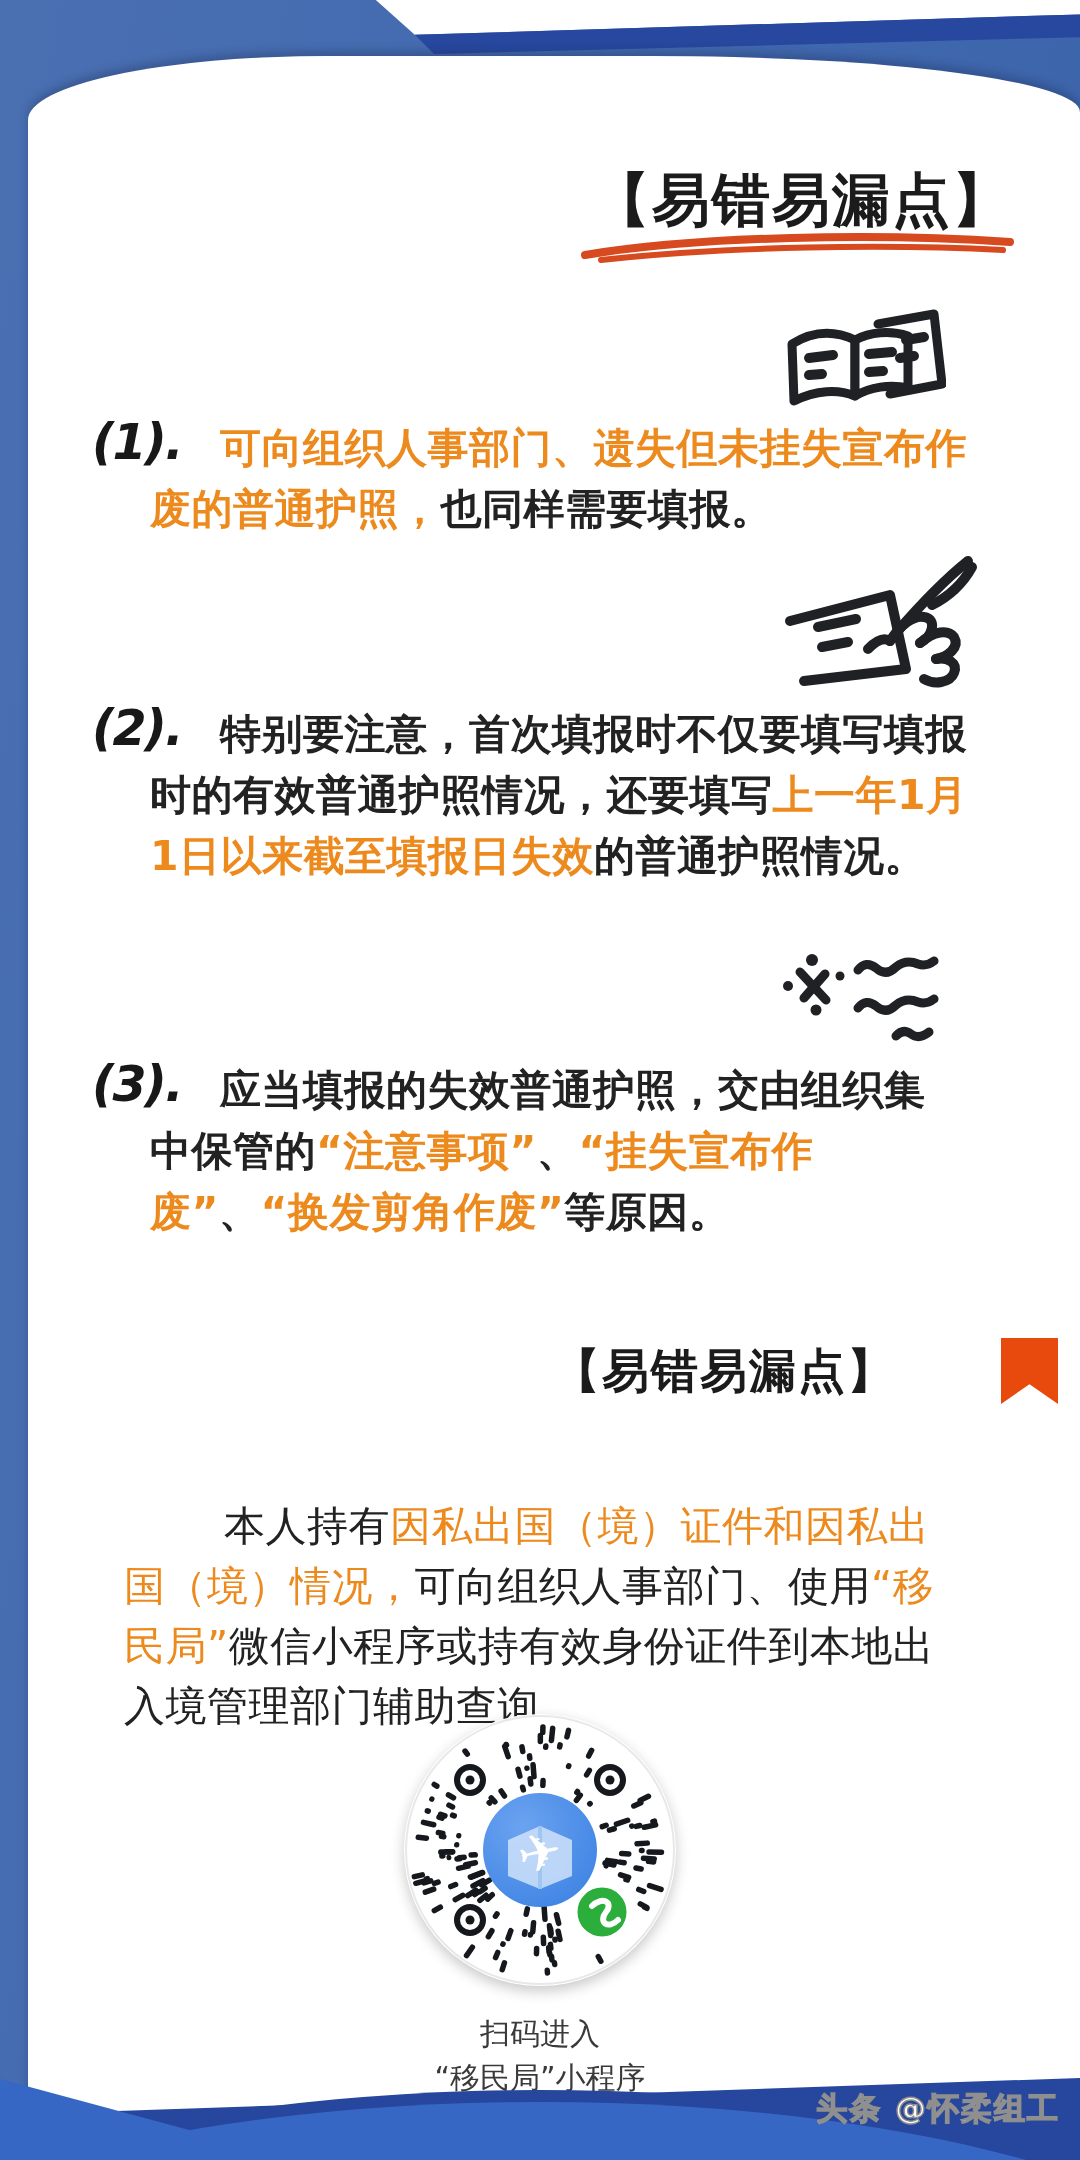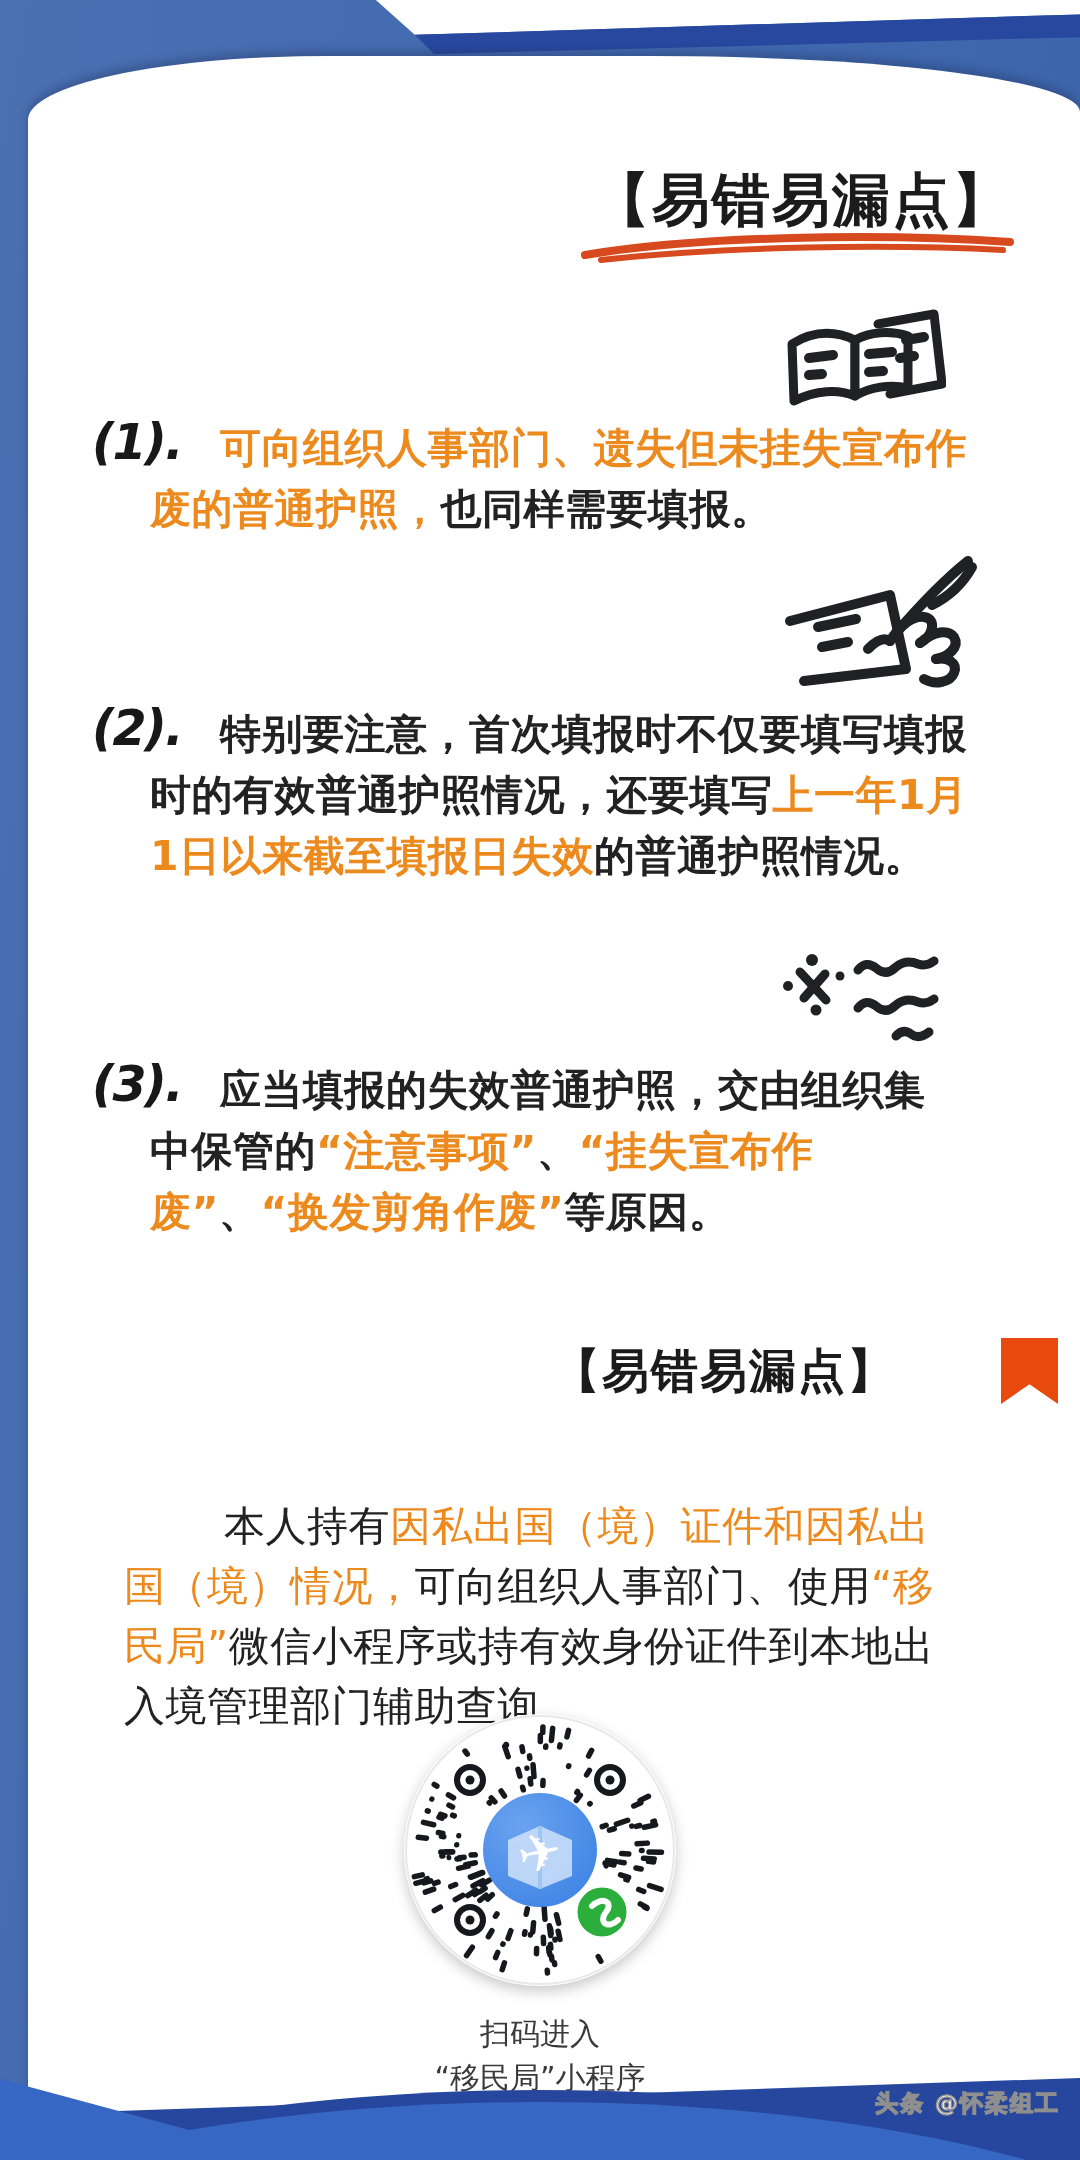--- a/index.html
+++ b/index.html
@@ -51,21 +51,21 @@
     background:#E8490D;clip-path:polygon(0 0,100% 0,100% 100%,50% 70%,0 100%);}
   .note-text{position:absolute;left:112px;top:1484px;width:812px;z-index:2;margin:12px;
     text-indent:100px;font-size:41px;font-weight:400;line-height:60px;letter-spacing:.5px;color:#222;}
   
   .qr-wrap{position:absolute;left:404px;top:1714px;width:272px;height:272px;z-index:2;
     background:#fff;border-radius:50%;box-shadow:0 5px 14px rgba(0,0,0,.22);}
   .qr-caption{position:absolute;left:0;width:1080px;top:2012px;z-index:2;text-align:center;
     font-size:30px;line-height:44px;font-weight:500;color:#3a3a3a;}
   
   .watermark{position:absolute;right:20px;top:2088px;z-index:4;
-    font-size:23px;font-weight:800;letter-spacing:2px;color:#ffffff;
+    font-size:31px;font-weight:800;letter-spacing:2px;color:#ffffff;
     -webkit-text-stroke:1.4px #8f8f8f;text-shadow:0 0 2px rgba(120,120,120,.55);}
 </style>
 </head>
 <body>
 
 <div class="stage">
 
   <div class="top-white-wedge"></div>
   <div class="top-navy-stripe"></div>
 

